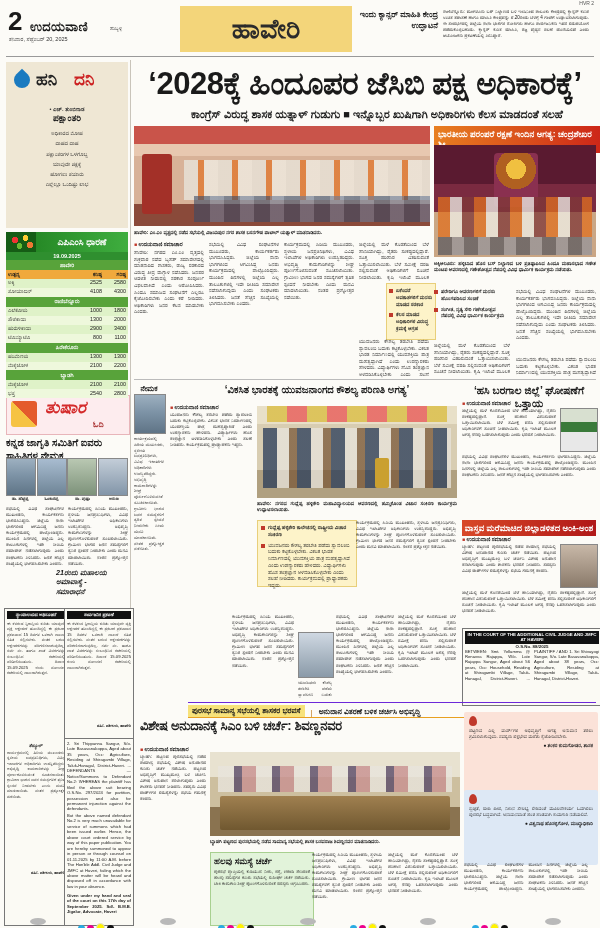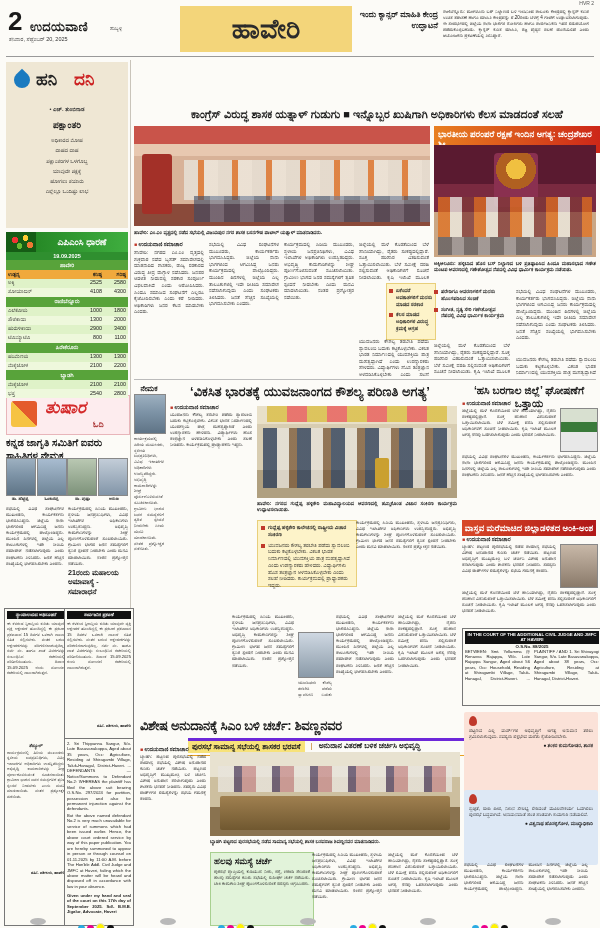--- a/index.html
+++ b/index.html
@@ -53,21 +53,21 @@
 
   <div class="abs vline" style="left:130px;top:60px;height:860px;"></div>
 
   <div class="abs" style="left:6px;top:62px;width:122px;height:166px;background:#efe7d4;">
     <div style="position:relative;height:44px;">
       <div class="abs" style="left:8px;top:10px;width:16px;height:16px;background:#1a7ac0;border-radius:0 50% 50% 50%;transform:rotate(45deg);"></div>
       <span class="abs" style="left:30px;top:8px;font-size:17px;font-weight:bold;color:#222;">ಹನಿ</span>
       <span class="abs" style="left:68px;top:8px;font-size:17px;font-weight:bold;color:#cc2222;">ದನಿ</span>
     </div>
     <div class="ctr" style="font-size:5.5px;font-weight:bold;color:#333;">• ಎಚ್. ತುಂಬಿನಾಡ</div>
-    <div class="ctr" style="font-size:9px;font-weight:bold;margin-top:7px;">ಪಕ್ಷಾಂತರಿ</div>
+    <div class="ctr" style="font-size:9px;font-weight:bold;">ಪಕ್ಷಾಂತರಿ</div>
     <div class="ctr" style="font-size:5.4px;line-height:1.9;margin-top:4px;">
       <div>ಅಧಿಕಾರದ ಮೋಹ</div>
       <div>ದಾಹದ ದಾಹ</div>
       <div>ಪಕ್ಷಾಂತರಿಗಳ ಒಳಗೊಬ್ಬ</div>
       <div>ಯಾವುದೇ ಪಕ್ಷಕ್ಕೆ</div>
       <div>ಹೋಗಲು ತಯಾರು</div>
       <div>ಎಲ್ಲೆಲ್ಲೂ ಒಂದಿಷ್ಟು ಲಾಭ</div>
     </div>
   </div>
 
@@ -161,21 +161,21 @@
     <div class="avatar" style="width:28px;height:36px;background:linear-gradient(180deg,#c3cdd8,#8295a8);"></div>
   </div>
   <div class="abs" style="left:6px;top:496px;width:122px;display:flex;justify-content:space-between;font-size:4.4px;font-weight:bold;text-align:center;">
     <span style="width:28px;">ಡಾ. ಹೆಚ್ಚಪ್ಪ</span>
     <span style="width:28px;">ಓಂಕಾರಪ್ಪ</span>
     <span style="width:28px;">ಡಾ. ಪುಷ್ಪಾ</span>
     <span style="width:28px;">ಅರುಣ</span>
   </div>
   <div class="abs t" style="left:6px;top:506px;width:58px;height:98px;font-size:4.6px;">ಸಭೆಯಲ್ಲಿ ವಿವಿಧ ಸಂಘಟನೆಗಳ ಮುಖಂಡರು, ಕಾರ್ಯಕರ್ತರು ಭಾಗವಹಿಸಿದ್ದರು. ಜಿಲ್ಲೆಯ ನಾನಾ ಭಾಗಗಳಿಂದ ಆಗಮಿಸಿದ್ದ ಜನರು ಕಾರ್ಯಕ್ರಮದಲ್ಲಿ ಪಾಲ್ಗೊಂಡಿದ್ದರು. ಮುಂದಿನ ದಿನಗಳಲ್ಲಿ ಜಿಲ್ಲೆಯ ಎಲ್ಲ ತಾಲೂಕುಗಳಲ್ಲಿ ಇದೇ ರೀತಿಯ ಸಮಾವೇಶ ನಡೆಸಲಾಗುವುದು ಎಂದು ಸಂಘಟಕರು ತಿಳಿಸಿದರು. ಜನತೆ ಹೆಚ್ಚಿನ ಸಂಖ್ಯೆಯಲ್ಲಿ ಭಾಗವಹಿಸಬೇಕು ಎಂದರು.</div>
   <div class="abs t" style="left:68px;top:506px;width:60px;height:60px;font-size:4.6px;">ಕಾರ್ಯಕ್ರಮದಲ್ಲಿ ಹಿರಿಯ ಮುಖಂಡರು, ಸ್ಥಳೀಯ ಜನಪ್ರತಿನಿಧಿಗಳು, ವಿವಿಧ ಇಲಾಖೆಗಳ ಅಧಿಕಾರಿಗಳು ಉಪಸ್ಥಿತರಿದ್ದರು. ಅಭಿವೃದ್ಧಿ ಕಾಮಗಾರಿಗಳನ್ನು ಶೀಘ್ರ ಪೂರ್ಣಗೊಳಿಸುವಂತೆ ಸೂಚಿಸಲಾಯಿತು. ಗ್ರಾಮೀಣ ಭಾಗದ ಜನರ ಸಮಸ್ಯೆಗಳಿಗೆ ತ್ವರಿತ ಸ್ಪಂದನೆ ನೀಡಬೇಕು ಎಂದು ಮನವಿ ಮಾಡಲಾಯಿತು. ನಂತರ ಪ್ರಶ್ನೋತ್ತರ ನಡೆಯಿತು.</div>
-  <div class="abs b" style="left:68px;top:568px;width:60px;font-size:7.2px;line-height:1.3;">21ರಂದು ಮಹಾಲಯ ಅಮಾವಾಸ್ಯೆ - ಸಮಾರಾಧನೆ</div>
+  <div class="abs b" style="left:56px;top:568px;width:60px;font-size:7.2px;line-height:1.3;font-style:italic;">21ರಂದು ಮಹಾಲಯ ಅಮಾವಾಸ್ಯೆ - ಸಮಾರಾಧನೆ</div>
 
   <div class="abs notice" style="left:4px;top:608px;width:58px;height:312px;padding:2px;">
     <div class="hdr">ನ್ಯಾಯಾಲಯದ ಅಧಿಸೂಚನೆ</div>
     <div class="t" style="font-size:4.2px;margin-top:2px;height:120px;">ಈ ಕೆಳಕಂಡ ಸ್ಥಿರಾಸ್ತಿಯ ಕುರಿತು ಯಾವುದೇ ವ್ಯಕ್ತಿ ಆಕ್ಷೇಪಣೆ ಹೊಂದಿದ್ದಲ್ಲಿ ಈ ಪ್ರಕಟಣೆ ಪ್ರಕಟವಾದ 15 ದಿನಗಳ ಒಳಗಾಗಿ ದಾಖಲೆ ಸಹಿತ ಸಲ್ಲಿಸಬೇಕು. ನಂತರ ಬರುವ ಆಕ್ಷೇಪಣೆಗಳನ್ನು ಪರಿಗಣಿಸಲಾಗುವುದಿಲ್ಲ. ಸರ್ವೆ ನಂ. ಹಾಗೂ ಖಾತೆ ವಿವರಗಳನ್ನು ಸಂಬಂಧಿಸಿದ ಕಚೇರಿಯಲ್ಲಿ ಪರಿಶೀಲಿಸಬಹುದು. ದಿನಾಂಕ 15.09.2025 ರಂದು ನೋಂದಣಿ ಕಚೇರಿಯಲ್ಲಿ ದಾಖಲಾಗಿರುತ್ತದೆ.</div>
     <div class="ctr b" style="font-size:4.6px;margin:2px 0;">ಶೆಡ್ಯೂಲ್</div>
     <div class="t" style="font-size:4.2px;height:120px;">ಕಾರ್ಯಕ್ರಮದಲ್ಲಿ ಹಿರಿಯ ಮುಖಂಡರು, ಸ್ಥಳೀಯ ಜನಪ್ರತಿನಿಧಿಗಳು, ವಿವಿಧ ಇಲಾಖೆಗಳ ಅಧಿಕಾರಿಗಳು ಉಪಸ್ಥಿತರಿದ್ದರು. ಅಭಿವೃದ್ಧಿ ಕಾಮಗಾರಿಗಳನ್ನು ಶೀಘ್ರ ಪೂರ್ಣಗೊಳಿಸುವಂತೆ ಸೂಚಿಸಲಾಯಿತು. ಗ್ರಾಮೀಣ ಭಾಗದ ಜನರ ಸಮಸ್ಯೆಗಳಿಗೆ ತ್ವರಿತ ಸ್ಪಂದನೆ ನೀಡಬೇಕು ಎಂದು ಮನವಿ ಮಾಡಲಾಯಿತು. ನಂತರ ಪ್ರಶ್ನೋತ್ತರ ನಡೆಯಿತು.</div>
     <div style="font-size:4.2px;text-align:right;font-weight:bold;">ಸಹಿ/- ವಕೀಲರು, ಹಾವೇರಿ</div>
   </div>
 
   <div class="abs notice" style="left:64px;top:608px;width:64px;height:126px;padding:2px;">
@@ -183,20 +183,21 @@
     <div class="t" style="font-size:4.2px;margin-top:2px;height:102px;">ಈ ಕೆಳಕಂಡ ಸ್ಥಿರಾಸ್ತಿಯ ಕುರಿತು ಯಾವುದೇ ವ್ಯಕ್ತಿ ಆಕ್ಷೇಪಣೆ ಹೊಂದಿದ್ದಲ್ಲಿ ಈ ಪ್ರಕಟಣೆ ಪ್ರಕಟವಾದ 15 ದಿನಗಳ ಒಳಗಾಗಿ ದಾಖಲೆ ಸಹಿತ ಸಲ್ಲಿಸಬೇಕು. ನಂತರ ಬರುವ ಆಕ್ಷೇಪಣೆಗಳನ್ನು ಪರಿಗಣಿಸಲಾಗುವುದಿಲ್ಲ. ಸರ್ವೆ ನಂ. ಹಾಗೂ ಖಾತೆ ವಿವರಗಳನ್ನು ಸಂಬಂಧಿಸಿದ ಕಚೇರಿಯಲ್ಲಿ ಪರಿಶೀಲಿಸಬಹುದು. ದಿನಾಂಕ 15.09.2025 ರಂದು ನೋಂದಣಿ ಕಚೇರಿಯಲ್ಲಿ ದಾಖಲಾಗಿರುತ್ತದೆ.</div>
     <div style="font-size:4.2px;text-align:right;font-weight:bold;">ಸಹಿ/- ವಕೀಲರು, ಹಾವೇರಿ</div>
   </div>
 
   <div class="abs notice" style="left:64px;top:738px;width:64px;height:182px;padding:2px;">
     <div class="tinyen" style="height:70px;">2. Sri Thippanna Sangur, S/o. Late Basavanakoppa, Aged about 35 years, Occ: Agriculture, Residing at Shiragambi Village, Taluk-Hanagal, District-Haveri. ... DEFENDANTS — Notice/Summons to Defendant No.2: WHEREAS the plaintiff has filed the above suit bearing O.S.No. 297/2024 for partition, possession and also for permanent injunction against the defendants.</div>
     <div class="tinyen" style="height:78px;margin-top:2px;">But the above named defendant No.2 is very much unavailable for service of summons which had been issued earlier. Hence, the above court ordered service by way of this paper publication. You are hereby summoned to appear in person or through counsel on 01.11.2025 by 11:00 A.M. before The Hon'ble Addl. Civil Judge and JMFC at Haveri, failing which the above matter will be heard and disposed off in accordance with law in your absence.</div>
     <div class="tinyen b" style="margin-top:2px;">Given under my hand and seal of the court on this 17th day of September 2025.   Sd/- B.M.B. Jigalur, Advocate, Haveri</div>
   </div>
 
+  <div class="abs ctr b" style="left:134px;top:66px;width:462px;font-size:31px;letter-spacing:-0.5px;">‘2028ಕ್ಕೆ ಹಿಂದೂಪರ ಜೆಸಿಬಿ ಪಕ್ಷ ಅಧಿಕಾರಕ್ಕೆ’</div>
   <div class="abs ctr b" style="left:146px;top:108px;width:462px;font-size:11px;">ಕಾಂಗ್ರೆಸ್ ವಿರುದ್ಧ ಶಾಸಕ ಯತ್ನಾಳ್ ಗುಡುಗು  ■ ಇನ್ನೊಬ್ಬರ ಖುಷಿಗಾಗಿ ಅಧಿಕಾರಿಗಳು ಕೆಲಸ ಮಾಡದಂತೆ ಸಲಹೆ</div>
 
   <div class="abs photo" style="left:134px;top:126px;width:296px;height:100px;background:
       linear-gradient(180deg,#c9544a 0 18%,#e8c8b0 18% 30%,#d8b298 30% 78%,#8a4a3a 78%);">
     <div class="abs" style="left:8px;top:28px;width:30px;height:60px;background:#a33028;border-radius:3px;"></div>
     <div class="abs" style="left:50px;top:34px;width:370px;height:40px;background:
       repeating-linear-gradient(90deg,#e8e4da 0 14px,#e07830 14px 20px,#f0ece2 20px 34px);opacity:.8;"></div>
     <div class="abs" style="left:60px;top:70px;width:350px;height:26px;background:repeating-linear-gradient(90deg,#3a4a66 0 16px,#6a7a96 16px 30px);opacity:.6;"></div>
   </div>
   <div class="abs cap" style="left:134px;top:229px;width:296px;">ಹಾವೇರಿ: ಎಂ.ಎಂ ವೃತ್ತದಲ್ಲಿ ನಡೆದ ಸಭೆಯಲ್ಲಿ ವಿಜಯಪುರ ನಗರ ಶಾಸಕ ಬಸನಗೌಡ ಪಾಟೀಲ್ ಯತ್ನಾಳ್ ಮಾತನಾಡಿದರು.</div>
@@ -227,21 +228,21 @@
   <div class="abs t" style="left:516px;top:288px;width:80px;height:66px;">ಸಭೆಯಲ್ಲಿ ವಿವಿಧ ಸಂಘಟನೆಗಳ ಮುಖಂಡರು, ಕಾರ್ಯಕರ್ತರು ಭಾಗವಹಿಸಿದ್ದರು. ಜಿಲ್ಲೆಯ ನಾನಾ ಭಾಗಗಳಿಂದ ಆಗಮಿಸಿದ್ದ ಜನರು ಕಾರ್ಯಕ್ರಮದಲ್ಲಿ ಪಾಲ್ಗೊಂಡಿದ್ದರು. ಮುಂದಿನ ದಿನಗಳಲ್ಲಿ ಜಿಲ್ಲೆಯ ಎಲ್ಲ ತಾಲೂಕುಗಳಲ್ಲಿ ಇದೇ ರೀತಿಯ ಸಮಾವೇಶ ನಡೆಸಲಾಗುವುದು ಎಂದು ಸಂಘಟಕರು ತಿಳಿಸಿದರು. ಜನತೆ ಹೆಚ್ಚಿನ ಸಂಖ್ಯೆಯಲ್ಲಿ ಭಾಗವಹಿಸಬೇಕು ಎಂದರು.</div>
   <div class="abs t" style="left:434px;top:342px;width:76px;height:34px;">ಜಿಲ್ಲೆಯಲ್ಲಿ ಮಳೆ ಕೊರತೆಯಿಂದ ಬೆಳೆ ಹಾನಿಯಾಗಿದ್ದು, ರೈತರು ಸಂಕಷ್ಟದಲ್ಲಿದ್ದಾರೆ. ಸೂಕ್ತ ಪರಿಹಾರ ವಿತರಿಸುವಂತೆ ಒತ್ತಾಯಿಸಲಾಯಿತು. ಬೆಳೆ ಸಮೀಕ್ಷೆ ವರದಿ ಸಲ್ಲಿಸುವಂತೆ ಅಧಿಕಾರಿಗಳಿಗೆ ಸೂಚನೆ ನೀಡಲಾಯಿತು. ಕೃಷಿ ಇಲಾಖೆ ಮೂಲಕ ಅಗತ್ಯ ನೆರವು ಒದಗಿಸಲಾಗುವುದು ಎಂದು ಭರವಸೆ ನೀಡಲಾಯಿತು.</div>
   <div class="abs t" style="left:516px;top:356px;width:80px;height:20px;">ಯುವಜನರು ಕೌಶಲ್ಯ ತರಬೇತಿ ಪಡೆದು ಸ್ವಾವಲಂಬಿ ಬದುಕು ಕಟ್ಟಿಕೊಳ್ಳಬೇಕು. ವಿಕಸಿತ ಭಾರತ ನಿರ್ಮಾಣದಲ್ಲಿ ಯುವಶಕ್ತಿಯ ಪಾತ್ರ ಮಹತ್ವದ್ದಾಗಿದೆ ಎಂದು ಉಪನ್ಯಾಸಕರು ಹೇಳಿದರು. ವಿದ್ಯಾರ್ಥಿಗಳು ಹೊಸ ತಂತ್ರಜ್ಞಾನ ಅಳವಡಿಸಿಕೊಳ್ಳಬೇಕು ಎಂದು ಸಲಹೆ ನೀಡಿದರು. ಕಾರ್ಯಕ್ರಮದಲ್ಲಿ ಪ್ರಾಧ್ಯಾಪಕರು ಇದ್ದರು.</div>
 
   <div class="abs rule" style="left:134px;top:379px;width:462px;background:#bbb;"></div>
 
   <div class="abs b ctr" style="left:134px;top:384px;width:30px;font-size:7.5px;">ನೇಮಕ</div>
   <div class="abs avatar" style="left:134px;top:394px;width:30px;height:38px;"></div>
   <div class="abs t" style="left:134px;top:436px;width:30px;height:146px;font-size:4.4px;">ಕಾರ್ಯಕ್ರಮದಲ್ಲಿ ಹಿರಿಯ ಮುಖಂಡರು, ಸ್ಥಳೀಯ ಜನಪ್ರತಿನಿಧಿಗಳು, ವಿವಿಧ ಇಲಾಖೆಗಳ ಅಧಿಕಾರಿಗಳು ಉಪಸ್ಥಿತರಿದ್ದರು. ಅಭಿವೃದ್ಧಿ ಕಾಮಗಾರಿಗಳನ್ನು ಶೀಘ್ರ ಪೂರ್ಣಗೊಳಿಸುವಂತೆ ಸೂಚಿಸಲಾಯಿತು. ಗ್ರಾಮೀಣ ಭಾಗದ ಜನರ ಸಮಸ್ಯೆಗಳಿಗೆ ತ್ವರಿತ ಸ್ಪಂದನೆ ನೀಡಬೇಕು ಎಂದು ಮನವಿ ಮಾಡಲಾಯಿತು. ನಂತರ ಪ್ರಶ್ನೋತ್ತರ ನಡೆಯಿತು.</div>
 
-  <div class="abs ctr b" style="left:165px;top:384px;width:290px;font-size:13px;">‘ವಿಕಸಿತ ಭಾರತಕ್ಕೆ ಯುವಜನಾಂಗದ ಕೌಶಲ್ಯ ಪರಿಣತಿ ಅಗತ್ಯ’</div>
+  <div class="abs ctr b" style="left:172px;top:384px;width:290px;font-size:10px;">‘ವಿಕಸಿತ ಭಾರತಕ್ಕೆ ಯುವಜನಾಂಗದ ಕೌಶಲ್ಯ ಪರಿಣತಿ ಅಗತ್ಯ’</div>
   <div class="abs byline" style="left:170px;top:404px;">ಉದಯವಾಣಿ ಸಮಾಚಾರ</div>
   <div class="abs t" style="left:170px;top:412px;width:82px;height:172px;font-size:4.6px;">ಯುವಜನರು ಕೌಶಲ್ಯ ತರಬೇತಿ ಪಡೆದು ಸ್ವಾವಲಂಬಿ ಬದುಕು ಕಟ್ಟಿಕೊಳ್ಳಬೇಕು. ವಿಕಸಿತ ಭಾರತ ನಿರ್ಮಾಣದಲ್ಲಿ ಯುವಶಕ್ತಿಯ ಪಾತ್ರ ಮಹತ್ವದ್ದಾಗಿದೆ ಎಂದು ಉಪನ್ಯಾಸಕರು ಹೇಳಿದರು. ವಿದ್ಯಾರ್ಥಿಗಳು ಹೊಸ ತಂತ್ರಜ್ಞಾನ ಅಳವಡಿಸಿಕೊಳ್ಳಬೇಕು ಎಂದು ಸಲಹೆ ನೀಡಿದರು. ಕಾರ್ಯಕ್ರಮದಲ್ಲಿ ಪ್ರಾಧ್ಯಾಪಕರು ಇದ್ದರು.</div>
   <div class="abs photo" style="left:257px;top:406px;width:200px;height:92px;background:linear-gradient(180deg,#e8e0c8 0 20%,#d8cdb2 20% 70%,#b0a080 70%);">
     <div class="abs" style="left:10px;top:0;width:180px;height:16px;background:repeating-linear-gradient(90deg,#d8b830 0 20px,#e84848 20px 40px);opacity:.7;"></div>
     <div class="abs" style="left:6px;top:22px;width:188px;height:60px;background:repeating-linear-gradient(90deg,#273a58 0 14px,#e8e4dc 14px 26px,#7a5838 26px 34px);opacity:.75;"></div>
     <div class="abs" style="left:118px;top:52px;width:14px;height:30px;background:#caa030;border-radius:2px;"></div>
   </div>
   <div class="abs cap" style="left:257px;top:500px;width:200px;">ಹಾವೇರಿ: ನಗರದ ಗುದ್ಲೆಪ್ಪ ಹಳ್ಳಿಕೇರಿ ಮಹಾವಿದ್ಯಾಲಯದ ಆವರಣದಲ್ಲಿ ಹಮ್ಮಿಕೊಂಡ ವಿಚಾರ ಸಂಕಿರಣ ಕಾರ್ಯಕ್ರಮ ಉದ್ಘಾಟಿಸಲಾಯಿತು.</div>
   <div class="abs bulletbox" style="left:257px;top:520px;width:92px;height:62px;background:#fdf3c9;border:1px solid #e8cf7a;padding:3px 3px 0 3px;">
     <li>ಗುದ್ಲೆಪ್ಪ ಹಳ್ಳಿಕೇರಿ ಕಾಲೇಜಿನಲ್ಲಿ ರಾಷ್ಟ್ರೀಯ ವಿಚಾರ ಸಂಕಿರಣ</li>
@@ -266,21 +267,21 @@
     <div class="ctr b" style="font-size:4.4px;">O.S.No. 88/2025</div>
     <div class="tinyen" style="height:54px;column-count:2;column-gap:4px;">BETWEEN: Smt. Yellamma @ Renavva Rajappa, W/o. Late Rajappa Sangur, Aged about 56 years, Occ: Household, Residing at Shiragambi Village, Taluk-Hanagal, District-Haveri. ... PLAINTIFF  /  AND  1. Sri Shivayogi Sangur, S/o. Late Basavanakoppa, Aged about 38 years, Occ: Agriculture, Residing at Shiragambi Village, Taluk-Hanagal, District-Haveri.</div>
   </div>
 
   <div class="abs t" style="left:232px;top:614px;width:62px;height:84px;font-size:4.6px;">ಕಾರ್ಯಕ್ರಮದಲ್ಲಿ ಹಿರಿಯ ಮುಖಂಡರು, ಸ್ಥಳೀಯ ಜನಪ್ರತಿನಿಧಿಗಳು, ವಿವಿಧ ಇಲಾಖೆಗಳ ಅಧಿಕಾರಿಗಳು ಉಪಸ್ಥಿತರಿದ್ದರು. ಅಭಿವೃದ್ಧಿ ಕಾಮಗಾರಿಗಳನ್ನು ಶೀಘ್ರ ಪೂರ್ಣಗೊಳಿಸುವಂತೆ ಸೂಚಿಸಲಾಯಿತು. ಗ್ರಾಮೀಣ ಭಾಗದ ಜನರ ಸಮಸ್ಯೆಗಳಿಗೆ ತ್ವರಿತ ಸ್ಪಂದನೆ ನೀಡಬೇಕು ಎಂದು ಮನವಿ ಮಾಡಲಾಯಿತು. ನಂತರ ಪ್ರಶ್ನೋತ್ತರ ನಡೆಯಿತು.</div>
   <div class="abs avatar" style="left:298px;top:632px;width:34px;height:44px;background:linear-gradient(180deg,#cfd8e2,#8a9aa8);"></div>
   <div class="abs t" style="left:298px;top:680px;width:34px;height:18px;font-size:4.4px;">ಯುವಜನರು ಕೌಶಲ್ಯ ತರಬೇತಿ ಪಡೆದು ಸ್ವಾವಲಂಬಿ ಬದುಕು ಕಟ್ಟಿಕೊಳ್ಳಬೇಕು. ವಿಕಸಿತ ಭಾರತ ನಿರ್ಮಾಣದಲ್ಲಿ ಯುವಶಕ್ತಿಯ ಪಾತ್ರ ಮಹತ್ವದ್ದಾಗಿದೆ ಎಂದು ಉಪನ್ಯಾಸಕರು ಹೇಳಿದರು. ವಿದ್ಯಾರ್ಥಿಗಳು ಹೊಸ ತಂತ್ರಜ್ಞಾನ ಅಳವಡಿಸಿಕೊಳ್ಳಬೇಕು ಎಂದು ಸಲಹೆ ನೀಡಿದರು. ಕಾರ್ಯಕ್ರಮದಲ್ಲಿ ಪ್ರಾಧ್ಯಾಪಕರು ಇದ್ದರು.</div>
   <div class="abs t" style="left:336px;top:614px;width:58px;height:84px;font-size:4.6px;">ಸಭೆಯಲ್ಲಿ ವಿವಿಧ ಸಂಘಟನೆಗಳ ಮುಖಂಡರು, ಕಾರ್ಯಕರ್ತರು ಭಾಗವಹಿಸಿದ್ದರು. ಜಿಲ್ಲೆಯ ನಾನಾ ಭಾಗಗಳಿಂದ ಆಗಮಿಸಿದ್ದ ಜನರು ಕಾರ್ಯಕ್ರಮದಲ್ಲಿ ಪಾಲ್ಗೊಂಡಿದ್ದರು. ಮುಂದಿನ ದಿನಗಳಲ್ಲಿ ಜಿಲ್ಲೆಯ ಎಲ್ಲ ತಾಲೂಕುಗಳಲ್ಲಿ ಇದೇ ರೀತಿಯ ಸಮಾವೇಶ ನಡೆಸಲಾಗುವುದು ಎಂದು ಸಂಘಟಕರು ತಿಳಿಸಿದರು. ಜನತೆ ಹೆಚ್ಚಿನ ಸಂಖ್ಯೆಯಲ್ಲಿ ಭಾಗವಹಿಸಬೇಕು ಎಂದರು.</div>
   <div class="abs t" style="left:398px;top:614px;width:58px;height:84px;font-size:4.6px;">ಜಿಲ್ಲೆಯಲ್ಲಿ ಮಳೆ ಕೊರತೆಯಿಂದ ಬೆಳೆ ಹಾನಿಯಾಗಿದ್ದು, ರೈತರು ಸಂಕಷ್ಟದಲ್ಲಿದ್ದಾರೆ. ಸೂಕ್ತ ಪರಿಹಾರ ವಿತರಿಸುವಂತೆ ಒತ್ತಾಯಿಸಲಾಯಿತು. ಬೆಳೆ ಸಮೀಕ್ಷೆ ವರದಿ ಸಲ್ಲಿಸುವಂತೆ ಅಧಿಕಾರಿಗಳಿಗೆ ಸೂಚನೆ ನೀಡಲಾಯಿತು. ಕೃಷಿ ಇಲಾಖೆ ಮೂಲಕ ಅಗತ್ಯ ನೆರವು ಒದಗಿಸಲಾಗುವುದು ಎಂದು ಭರವಸೆ ನೀಡಲಾಯಿತು.</div>
 
-  <div class="abs" style="left:188px;top:738px;width:408px;border-top:3px solid #6d28d9;border-bottom:1px solid #e8a020;display:flex;align-items:flex-start;height:14px;">
+  <div class="abs" style="left:188px;top:702px;width:408px;border-top:1px solid #6d28d9;border-bottom:1px solid #e8a020;display:flex;align-items:flex-end;height:14px;">
     <span class="b" style="font-size:7.5px;background:#f7e27a;padding:1px 4px;">ಪುರಸಭೆ ಸಾಮಾನ್ಯ ಸಭೆಯಲ್ಲಿ ಶಾಸಕರ ಭರವಸೆ</span>
     <span style="color:#c07818;margin:0 6px;font-size:8px;">|</span>
     <span class="b" style="font-size:7.5px;">ಅನುದಾನ ವಿತರಣೆ ಬಳಿಕ ಚರ್ಚಿಸಿ ಅಭಿವೃದ್ಧಿ</span>
   </div>
   <div class="abs b" style="left:140px;top:718px;width:320px;font-size:13px;letter-spacing:-0.3px;">ವಿಶೇಷ ಅನುದಾನಕ್ಕೆ ಸಿಎಂ ಬಳಿ ಚರ್ಚೆ: ಶಿವಣ್ಣನವರ</div>
   <div class="abs byline" style="left:140px;top:746px;">ಉದಯವಾಣಿ ಸಮಾಚಾರ</div>
   <div class="abs t" style="left:140px;top:754px;width:66px;height:166px;font-size:4.6px;">ಬ್ಯಾಡಗಿ: ಪಟ್ಟಣದ ಪುರಸಭೆಯಲ್ಲಿ ನಡೆದ ಸಾಮಾನ್ಯ ಸಭೆಯಲ್ಲಿ ವಿಶೇಷ ಅನುದಾನದ ಕುರಿತು ಚರ್ಚೆ ನಡೆಯಿತು. ಪಟ್ಟಣದ ಅಭಿವೃದ್ಧಿಗೆ ಮುಖ್ಯಮಂತ್ರಿ ಬಳಿ ಚರ್ಚಿಸಿ ವಿಶೇಷ ಅನುದಾನ ತರಲಾಗುವುದು ಎಂದು ಶಾಸಕರು ಭರವಸೆ ನೀಡಿದರು. ಸದಸ್ಯರು ವಿವಿಧ ವಾರ್ಡ್‌ಗಳ ಸಮಸ್ಯೆಗಳನ್ನು ಸಭೆಯ ಗಮನಕ್ಕೆ ತಂದರು.</div>
   <div class="abs photo" style="left:210px;top:752px;width:250px;height:84px;background:linear-gradient(180deg,#e8e2d0 0 30%,#cdbf9f 30% 65%,#8a7350 65%);">
     <div class="abs" style="left:8px;top:14px;width:234px;height:26px;background:repeating-linear-gradient(90deg,#e8e4dc 0 16px,#5a4a68 16px 24px,#c89090 24px 38px);opacity:.8;"></div>
     <div class="abs" style="left:10px;top:44px;width:230px;height:34px;background:linear-gradient(180deg,#a08050,#705830);border-radius:2px;"></div>

